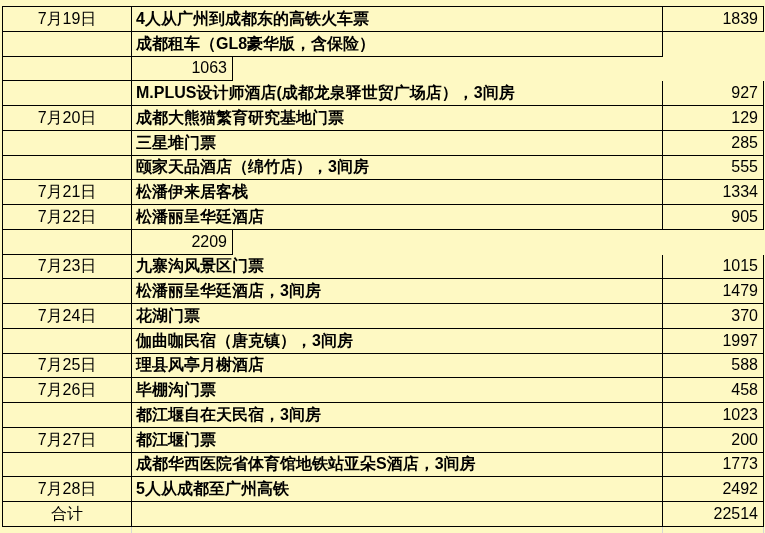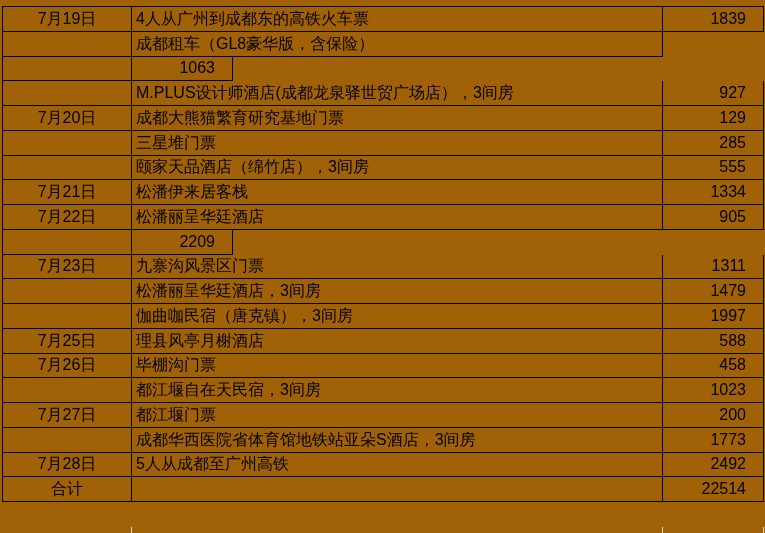--- a/index.html
+++ b/index.html
@@ -4,21 +4,21 @@
 <style>
   html, body {
     margin: 0;
     padding: 0;
     background: #ffffff;
   }
   .sheet {
     position: relative;
     width: 765px;
     height: 533px;
-    background: #a16207;
+    background: #fef9c3;
     font-family: "Liberation Sans", "DejaVu Sans", sans-serif;
     color: #000000;
     font-size: 16px;
     overflow: hidden;
   }
   .expense-table {
     position: absolute;
     left: 2px;
     top: 6px;
     width: 761px;
@@ -39,25 +39,26 @@
     white-space: nowrap;
     line-height: 1;
   }
   .cell.date {
     width: 129px;
     justify-content: center;
   }
   .cell.item {
     width: 531px;
     padding-left: 4px;
+    font-weight: bold;
   }
   .cell.amt {
     width: 101px;
     justify-content: flex-end;
-    padding-right: 17px;
+    padding-right: 5px;
   }
   .gridline-stub {
     position: absolute;
     top: 527px;
     height: 6px;
     width: 1px;
     background: #d4d4d4;
   }
   #stub-1 { left: 131px; }
   #stub-2 { left: 662px; }
@@ -111,26 +112,31 @@
     <div class="cell item">松潘丽呈华廷酒店</div>
     <div class="cell amt">905</div>
   </div>
       <div class="row">
     <div class="cell date"></div>
     <div class="cell amt">2209</div>
   </div>
       <div class="row">
     <div class="cell date">7月23日</div>
     <div class="cell item">九寨沟风景区门票</div>
-    <div class="cell amt">1311</div>
+    <div class="cell amt">1015</div>
   </div>
       <div class="row">
     <div class="cell date"></div>
     <div class="cell item">松潘丽呈华廷酒店，3间房</div>
     <div class="cell amt">1479</div>
+  </div>
+      <div class="row">
+    <div class="cell date">7月24日</div>
+    <div class="cell item">花湖门票</div>
+    <div class="cell amt">370</div>
   </div>
       <div class="row">
     <div class="cell date"></div>
     <div class="cell item">伽曲咖民宿（唐克镇），3间房</div>
     <div class="cell amt">1997</div>
   </div>
       <div class="row">
     <div class="cell date">7月25日</div>
     <div class="cell item">理县风亭月榭酒店</div>
     <div class="cell amt">588</div>

